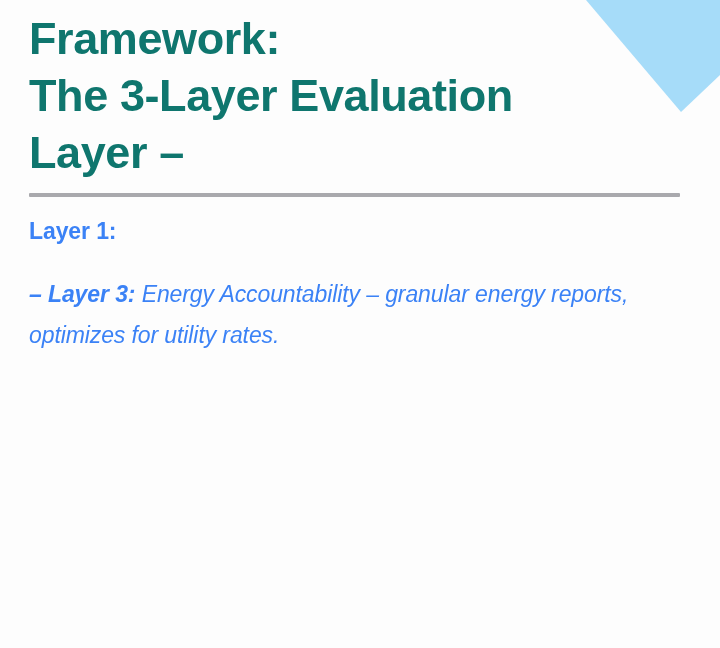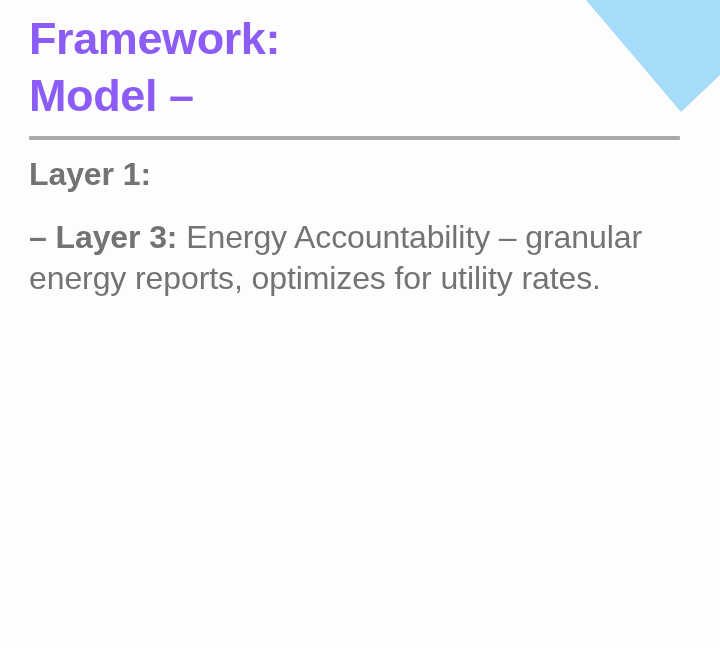--- a/index.html
+++ b/index.html
@@ -45,48 +45,49 @@
 
   
   .title-block {
     padding-top: 10px;
   }
   .title-line {
     font-size: 45px;
     line-height: 57px;
     font-weight: 700;
     letter-spacing: -0.4px;
-    color: #8b5cf6;
+    color: #0f766e;
     white-space: nowrap;
   }
 
   
   .divider {
     margin-top: 12px;
     width: 651px;
     height: 4px;
     background: #a9a9ad;
     border-radius: 1px;
   }
 
   
   .body-block {
     margin-top: 14px;
   }
 
   .para {
-    font-size: 32px;
+    font-size: 23px;
     line-height: 41px;
     font-weight: 400;
-    color: #737373;
+    color: #3b82f6;
     margin: 0 0 22px 0;
     letter-spacing: -0.1px;
   }
   .para:last-child {
     margin-bottom: 8px;
+    font-style: italic;
   }
 
   .para .lead {
     font-weight: 700;
   }
 
   .para-1 .lead {
     display: block;
   }
 </style>
@@ -96,21 +97,22 @@
 <div id="slide">
 
   <svg id="corner-accent" viewBox="0 0 134 112" preserveAspectRatio="none" aria-hidden="true">
     <polygon points="0,0 134,0 134,75 95,112" fill="#a6dcf9"></polygon>
   </svg>
 
   <div id="content">
 
     <div class="title-block">
       <div class="title-line">Framework:</div>
-      <div class="title-line">Model –</div>
+      <div class="title-line">The 3-Layer Evaluation</div>
+      <div class="title-line">Layer –</div>
     </div>
 
     <div class="divider"></div>
 
     <div class="body-block">
 
       <p class="para para-1"><span class="lead">Layer 1:</span></p>
 
 
       <p class="para para-3"><span class="lead">– Layer 3: </span><span>Energy Accountability – granular energy reports, optimizes for utility rates.</span></p>

